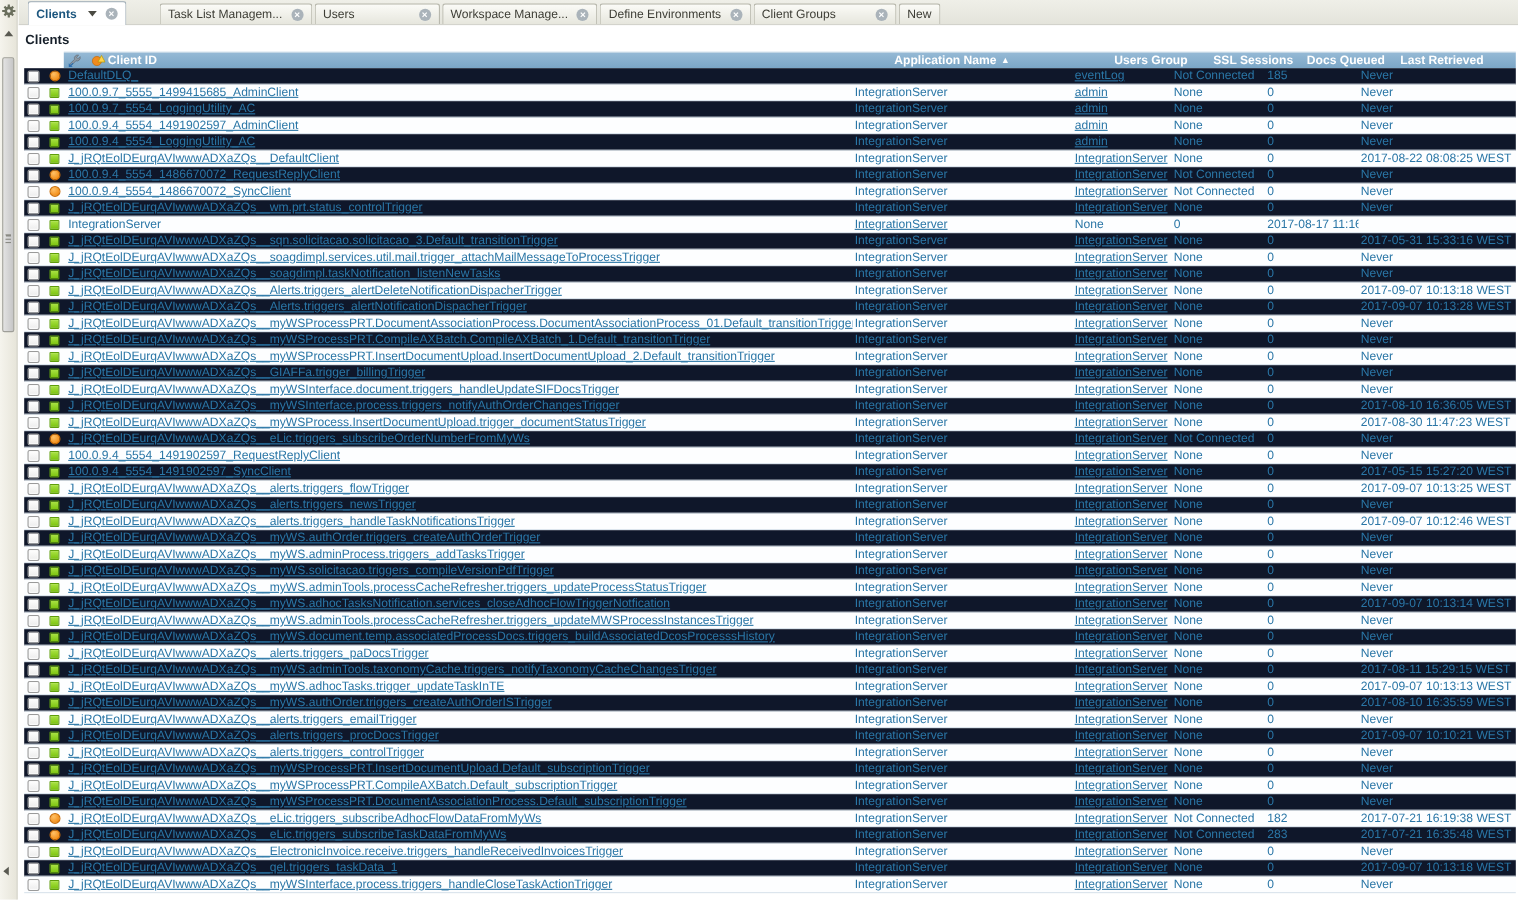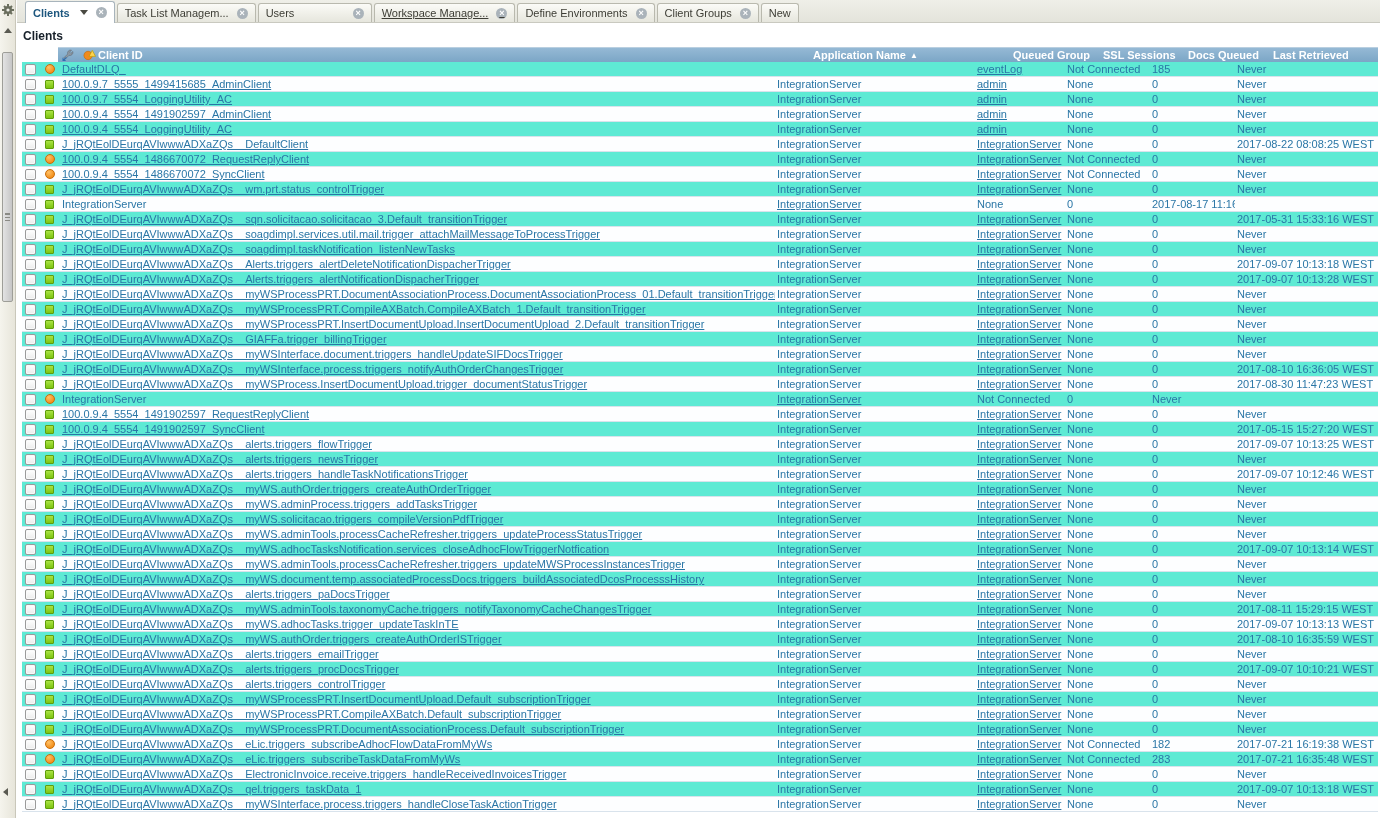--- a/index.html
+++ b/index.html
@@ -27,42 +27,42 @@
 
   
   .tabbar { height:23px; background:linear-gradient(#efefe8,#e4e4db); border-bottom:1px solid #c9c9c0;
     display:flex; align-items:flex-end; padding-left:8px; }
   .tab { display:flex; align-items:center; justify-content:space-between; height:19px;
     margin-right:2px; padding:0 7px; border:1px solid #b9b9ae; border-bottom:none;
     border-radius:3px 3px 0 0; background:linear-gradient(#fbfbf7,#e6e6dd);
     color:#3d3d35; white-space:nowrap; cursor:pointer; }
   .tab.active { height:22px; background:#ffffff; color:#1c567e; font-weight:bold;
     border-color:#a8b4bc; margin-bottom:-1px; }
-  .tab:nth-child(1){ min-width:80px; } .tab:nth-child(2){ min-width:136px; }
-  .tab:nth-child(3){ min-width:114px;align-items:center; } .tab:nth-child(4){ min-width:126px;text-decoration:underline; }
-  .tab:nth-child(5){ min-width:116px;justify-content:flex-end; } .tab:nth-child(6){ min-width:96px; }
+  .tab:nth-child(1){ min-width:80px; } .tab:nth-child(2){ min-width:136px;margin-left:28px; }
+  .tab:nth-child(3){ min-width:114px;align-items:center; } .tab:nth-child(4){ min-width:126px; }
+  .tab:nth-child(5){ min-width:116px;justify-content:flex-end; } .tab:nth-child(6){ min-width:96px;gap:28px; }
   .tab:nth-child(7){ min-width:32px; }
   .tab-caret { width:0; height:0; margin-left:10px; border-left:4px solid transparent;
     border-right:4px solid transparent; border-top:5px solid #4a4a42; }
   .tab-close { width:11px; height:11px; margin-left:8px; border-radius:50%; background:#aab3ba;
     color:#fff; font-size:9px; line-height:11px; text-align:center; font-weight:bold; }
 
   
   .content { padding:4px 2px 0 5px; background:#fff; }
   .page-title { font-size:12px; font-weight:bold; color:#17202a; margin:2px 0 4px 1px; }
 
   
   .grid-row { display:grid; grid-template-columns:22px 16px 715px 200px 90px 85px 85px minmax(0,1fr); }
   .thead { height:15px; line-height:15px; background:linear-gradient(#95b9d5,#7ba6c6);
     border-top:1px solid #b9cfe0; color:#ffffff; font-weight:bold;margin-left:36px; }
   .th { overflow:hidden; white-space:nowrap; padding-left:2px; }
   .th-icon { display:flex; align-items:center; justify-content:flex-start; padding-left:3px; }
   .sort-asc { display:inline-block; margin-left:4px; font-size:8px; color:#fff; transform:translateY(-1px); }
 
-  .row { height:15px; line-height:14px; border-bottom:1px solid #d9e3ec; background:#5eead4; }
+  .row { height:15px; line-height:14px; border-bottom:1px solid #d9e3ec; background:#0f172a; }
   .row:nth-child(even){ background:#fdfeff; }
   .cell { overflow:hidden; white-space:nowrap; color:#2a76a6; padding-left:2px; }
   .cell a { color:#2a76a6; text-decoration:underline; cursor:pointer; }
   .cb-cell { display:flex; align-items:center; justify-content:flex-start; padding-left:3px; }
   .checkbox { width:11px; height:11px; border:1px solid #9a9a9a; border-radius:2px;
     background:linear-gradient(#ffffff,#ececec); box-shadow:inset 0 0 0 1px #fafafa; cursor:pointer; }
   .st-cell { display:flex; align-items:center; justify-content:flex-start; padding-left:1px; }
   .dot-connected { width:9px; height:9px; background:linear-gradient(#aae344,#7cc410);
     border:1px solid #5f9d0b; border-radius:1px; }
   .dot-not_connected { width:10px; height:10px; border-radius:50%;
@@ -156,21 +156,21 @@
               <path d="M10 1 L13.5 7.5 L6.5 7.5 Z" fill="#ffd34d" stroke="#b99a00" stroke-width="0.7"></path>
             </svg>
           </div>
           <div class="th">
             <span>Client ID</span>
           </div>
           <div class="th">
             <span>Application Name</span><span class="sort-asc">▲</span>
           </div>
           <div class="th">
-            <span>Queued Group</span>
+            <span>Users Group</span>
           </div>
           <div class="th">
             <span>SSL Sessions</span>
           </div>
           <div class="th">
             <span>Docs Queued</span>
           </div>
           <div class="th">
             <span>Last Retrieved</span>
           </div>
@@ -483,20 +483,21 @@
               <div class="cell">0</div>
               <div class="cell">2017-08-30 11:47:23 WEST</div>
             </div>
             <div class="grid-row row">
               <div class="cb-cell">
                 <div class="checkbox"></div>
               </div>
               <div class="st-cell">
                 <div class="dot-not_connected"></div>
               </div>
+              <div class="cell"><a>J_jRQtEolDEurqAVIwwwADXaZQs__eLic.triggers_subscribeOrderNumberFromMyWs</a></div>
               <div class="cell">IntegrationServer</div>
               <div class="cell"><a>IntegrationServer</a></div>
               <div class="cell">Not Connected</div>
               <div class="cell">0</div>
               <div class="cell">Never</div>
             </div>
             <div class="grid-row row">
               <div class="cb-cell">
                 <div class="checkbox"></div>
               </div>

